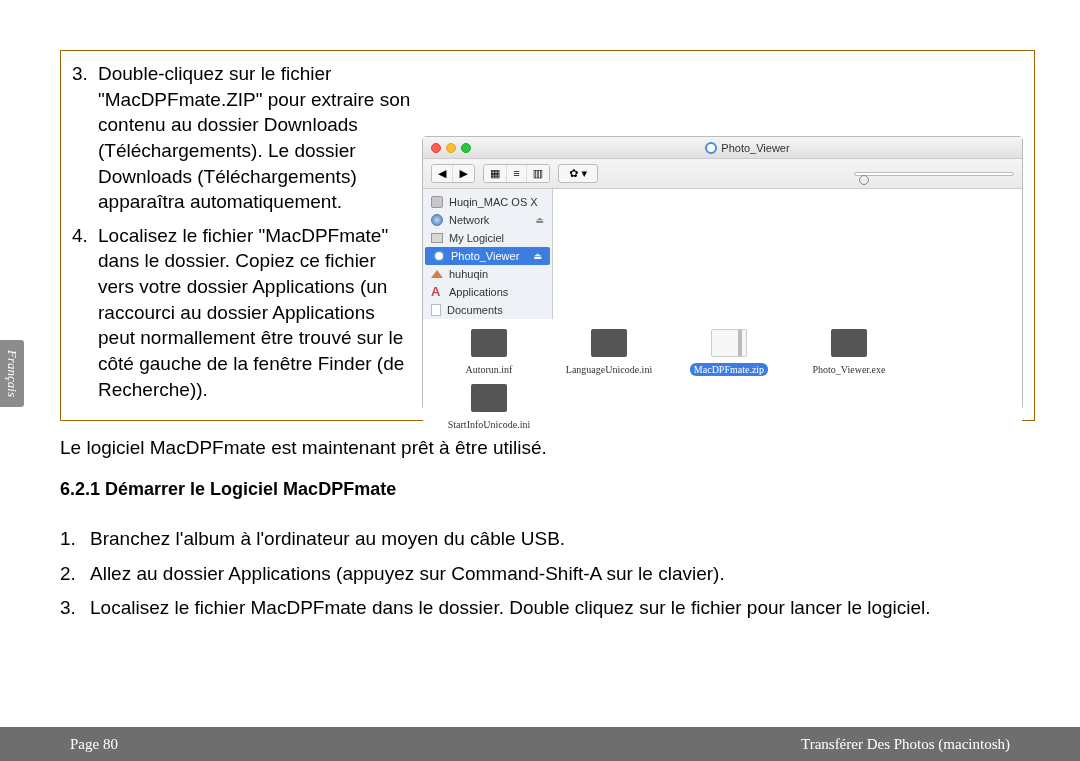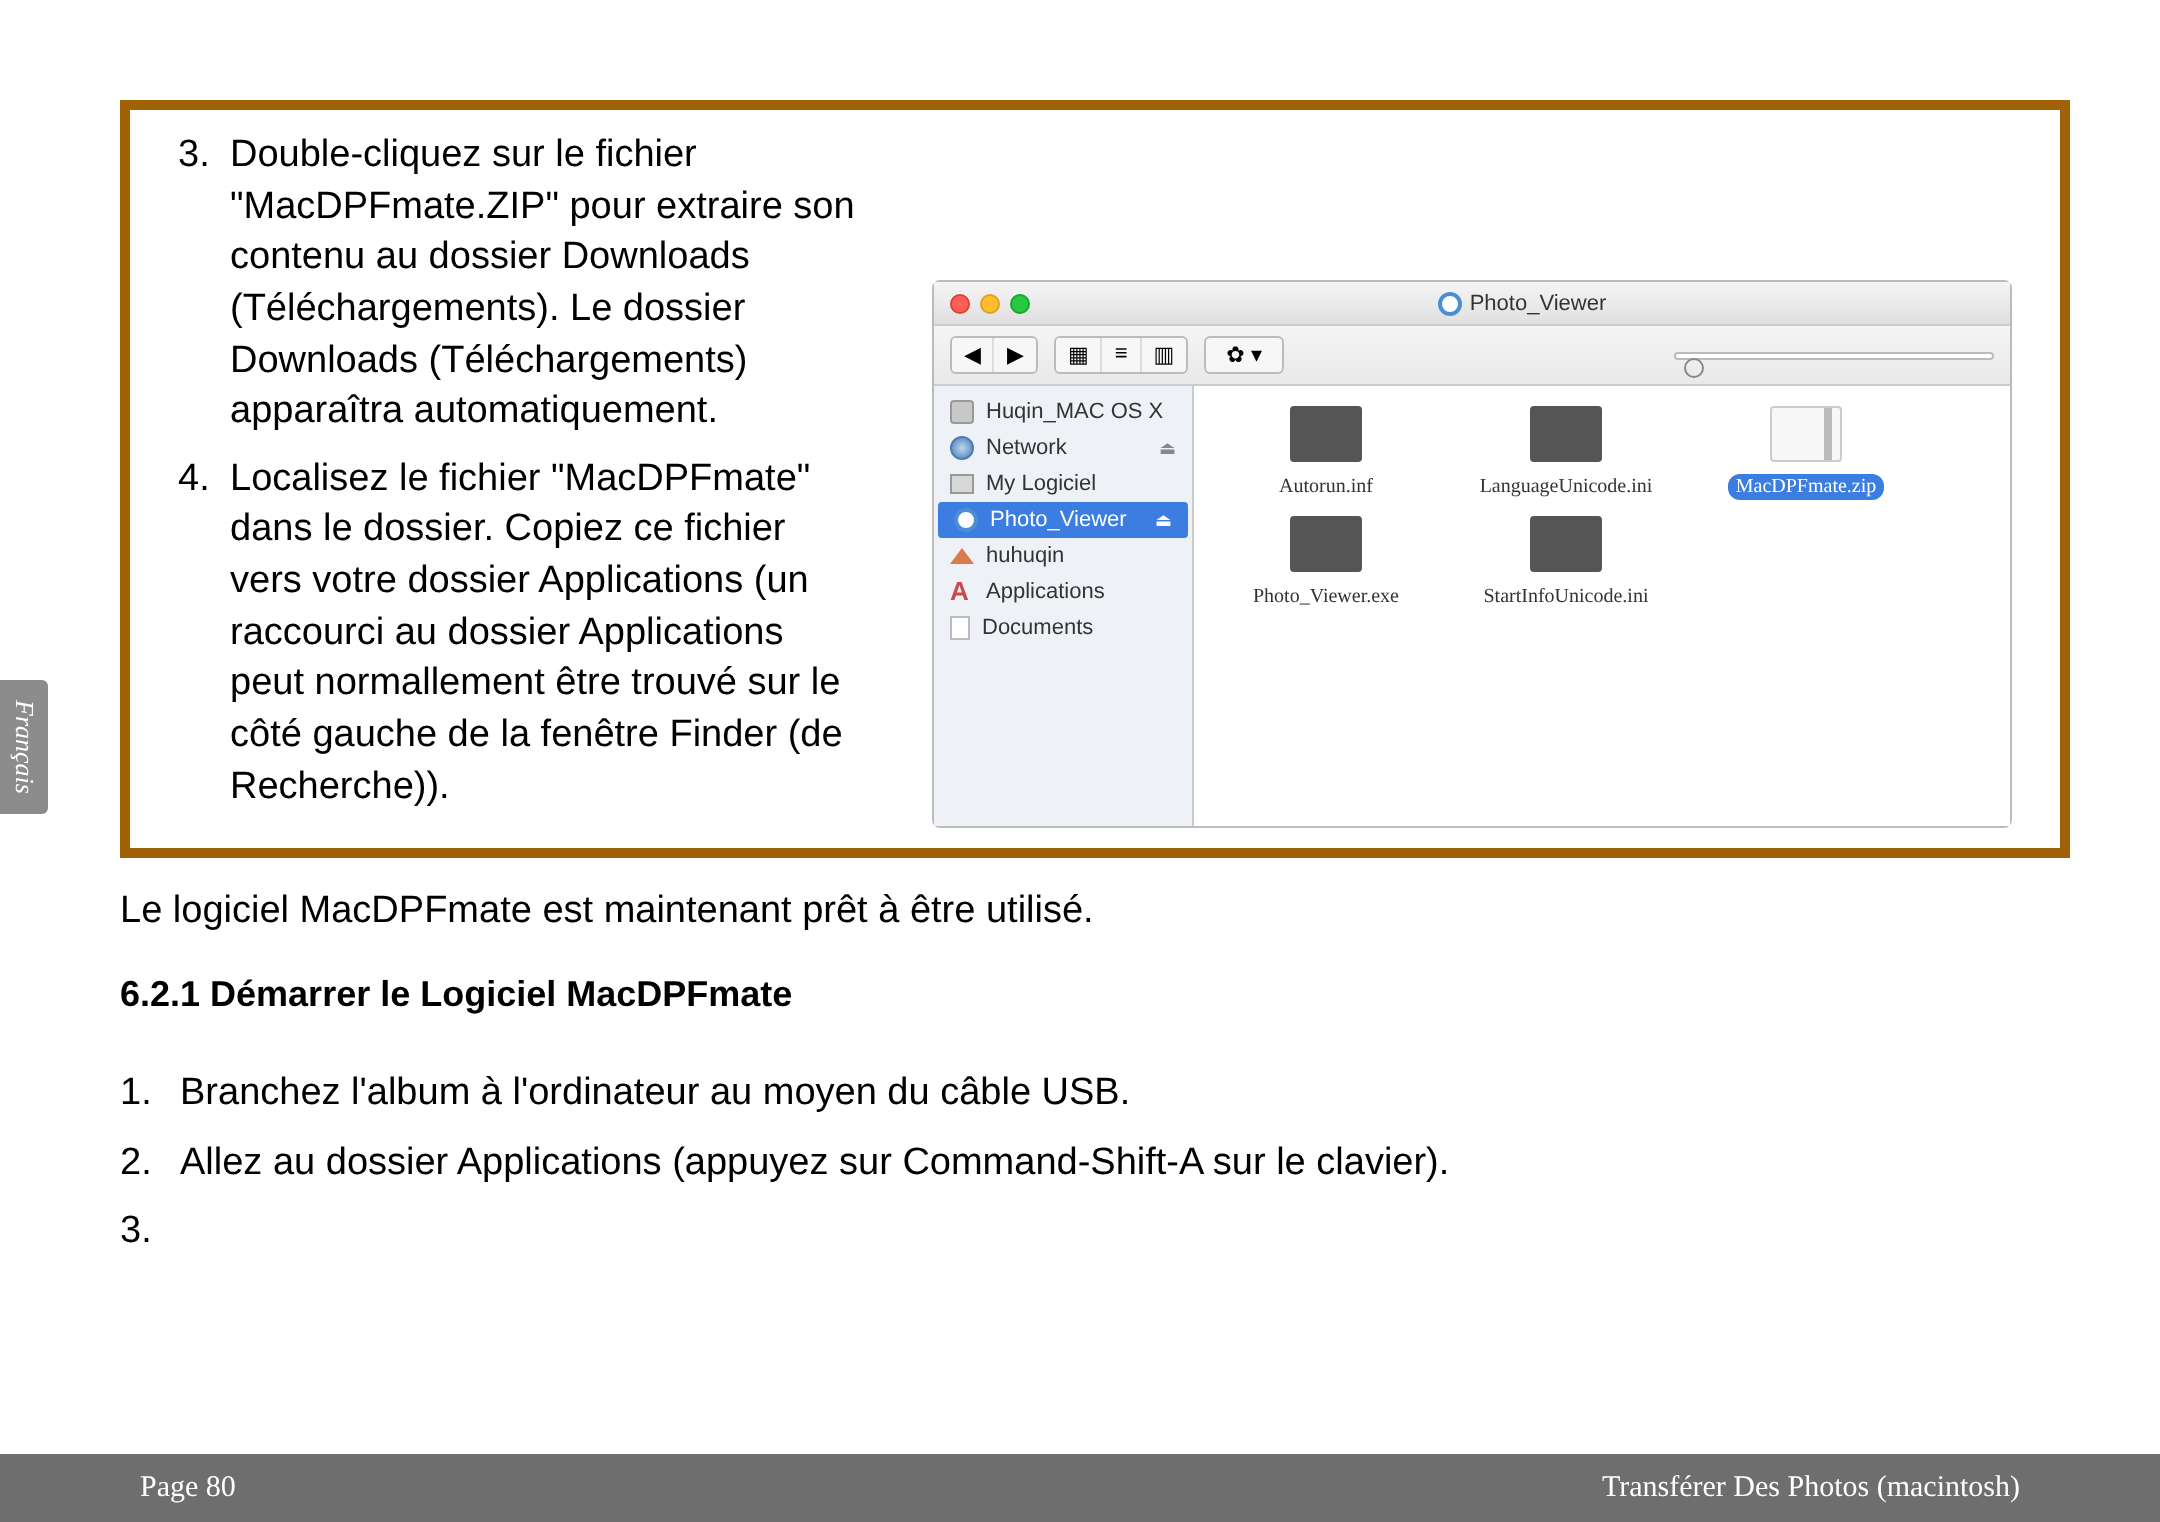--- a/index.html
+++ b/index.html
@@ -11,25 +11,24 @@
     position: relative;
     color: #000;
   }
   .page {
     position: absolute;
     left: 60px;
     top: 50px;
     width: 975px;
   }
   .bordered-box {
-    border: 5px solid #a16207;
+    border: 1px solid #a16207;
     width: 100%;
     display: flex;
-    padding: 10px 24px;
-    gap: 27px;
+    padding: 10px 11px;
   }
   .instr-col {
     width: 340px;
     font-size: 19px;
     line-height: 1.35;
   }
   .instr-col ol {
     list-style: none;
     counter-reset: item 2;
   }
@@ -80,21 +79,21 @@
     align-items:center;
     padding: 0 8px;
     gap: 8px;
   }
   .tb-group{display:flex;border:1px solid #bbb;border-radius:3px;overflow:hidden;}
   .tb-btn{padding:2px 6px;font-size:11px;background:#f7f7f7;border-right:1px solid #ddd;}
   .tb-btn:last-child{border-right:none;}
   .tb-gear{border:1px solid #bbb;border-radius:3px;padding:2px 10px;font-size:11px;background:#f7f7f7;}
   .tb-search{margin-left:auto;border:1px solid #bbb;border-radius:10px;padding:1px 6px 1px 18px;font-size:11px;background:#fff;width:160px;position:relative;}
   .tb-search::before{content:"";position:absolute;left:4px;top:2px;width:8px;height:8px;border:1px solid #888;border-radius:50%;}
-  .finder-body { display:flex; height: 220px;}
+  .finder-body { display:flex; height: 220px; flex-direction: column;}
   .sidebar {
     width: 130px;
     background:#eef2f6;
     border-right:1px solid #ccc;
     font-size:11px;
     color:#333;
     padding-top:4px;
   }
   .sb-item{display:flex;align-items:center;gap:6px;padding:3px 8px;}
   .sb-item.sel{background:#3b7de0;color:#fff;border-radius:2px;margin:0 2px;}
@@ -234,21 +233,21 @@
     </div>
   </div>
 
   <p class="below-text">Le logiciel MacDPFmate est maintenant prêt à être utilisé.</p>
 
   <h3 class="section-heading">6.2.1    Démarrer le Logiciel MacDPFmate</h3>
 
   <ol class="sub-list" id="sublist">
       <li><span class="num">1.</span><span>Branchez l'album à l'ordinateur au moyen du câble USB.</span></li>
       <li><span class="num">2.</span><span>Allez au dossier Applications (appuyez sur Command-Shift-A sur le clavier).</span></li>
-      <li><span class="num">3.</span></li>
+      <li><span class="num">3.</span><span>Localisez le fichier MacDPFmate dans le dossier. Double cliquez sur le fichier pour lancer le logiciel.</span></li>
     </ol>
 
 </div>
 
 <div class="footer">
   <span>Page 80</span>
   <span>Transférer Des Photos (macintosh)</span>
 </div>
 
 </body></html>

